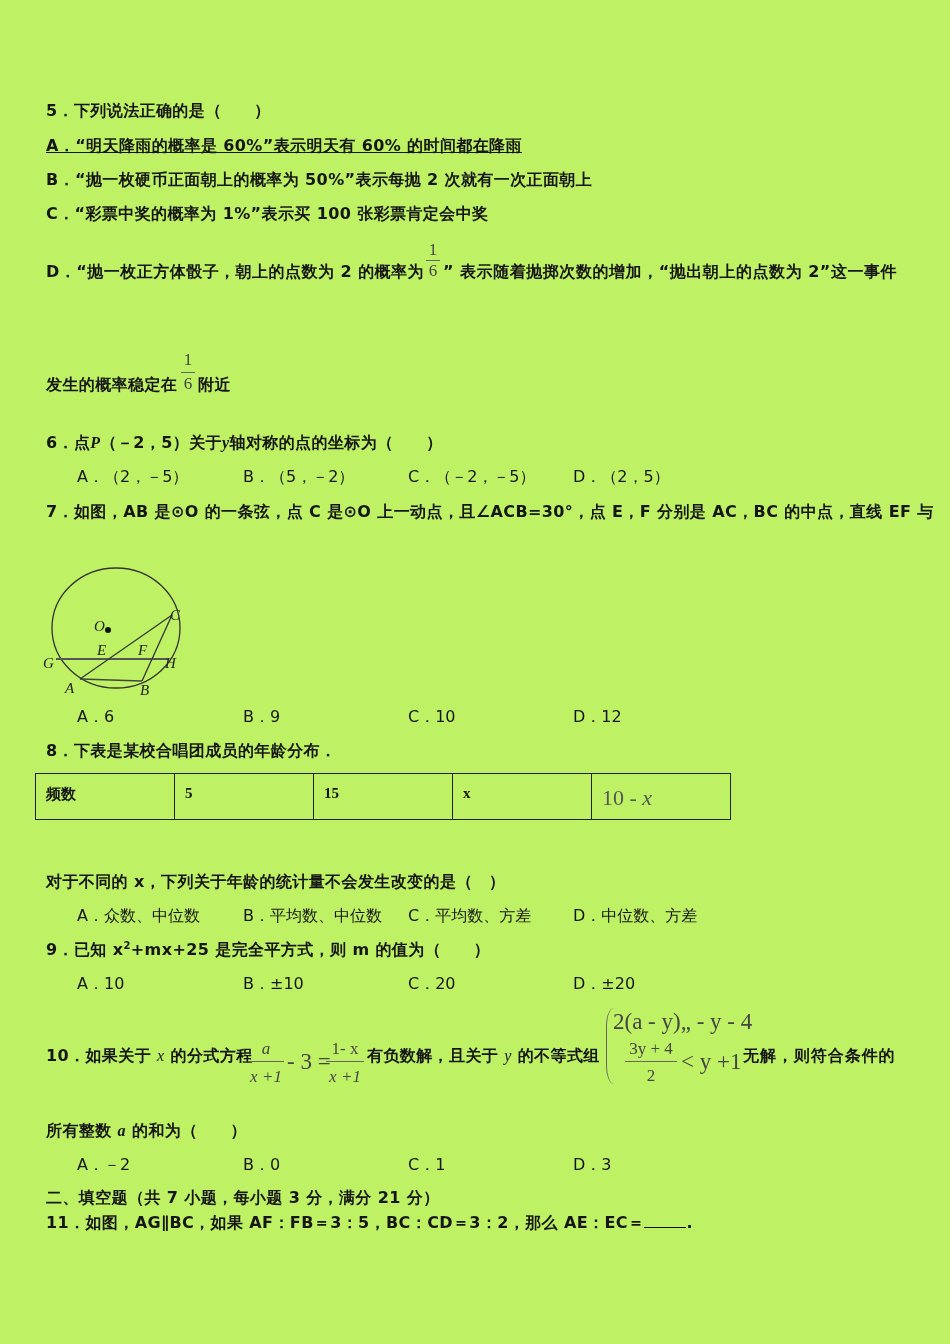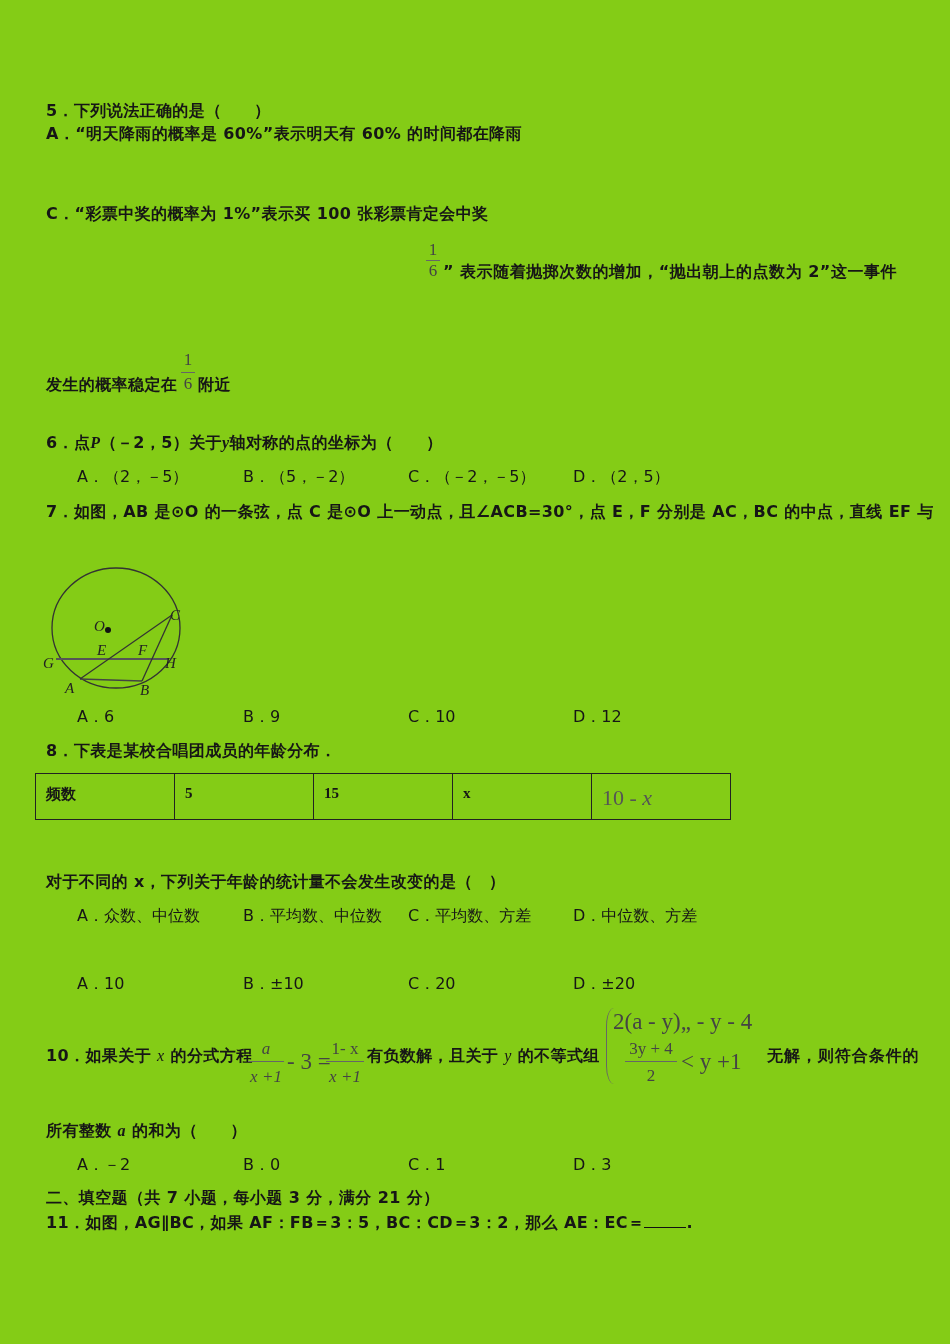--- a/index.html
+++ b/index.html
@@ -1,20 +1,20 @@
 <!DOCTYPE html>
 <html><head>
 <meta charset="utf-8">
 <style>
   html, body { margin: 0; padding: 0; background: #ffffff; }
   .page {
     position: relative;
     width: 950px;
     height: 1344px;
-    background: #84cc16;
+    background: #bef264;
     color: #161616;
     font-family: "DejaVu Sans", sans-serif;
     overflow: hidden;
   }
   .ln {
     position: absolute;
     font-size: 16px;
     font-weight: bold;
     line-height: 20px;
     white-space: nowrap;
@@ -86,23 +86,25 @@
   }
   .figure { position: absolute; left: 40px; top: 565px; }
   .figure text { font-family: "Liberation Serif", serif; font-style: italic; font-size: 15px; fill: #222; }
 </style>
 </head>
 <body>
 
 <div class="page">
 
   <div class="ln" style="left:46px; top:101px;">5．下列说法正确的是（　　）</div>
-  <div class="ln" style="left:46px; top:124px;">A．“明天降雨的概率是 60%”表示明天有 60% 的时间都在降雨</div>
+  <div class="ln" style="left:46px; top:136px;text-decoration:underline;">A．“明天降雨的概率是 60%”表示明天有 60% 的时间都在降雨</div>
+  <div class="ln" style="left:46px; top:170px;">B．“抛一枚硬币正面朝上的概率为 50%”表示每抛 2 次就有一次正面朝上</div>
   <div class="ln" style="left:46px; top:204px;">C．“彩票中奖的概率为 1%”表示买 100 张彩票肯定会中奖</div>
 
+  <div class="ln just" style="left:46px; top:262px; width:378px;">D．“抛一枚正方体骰子，朝上的点数为 2 的概率为</div>
   <div class="frac" style="left:426px; top:240px; width:14px; height:40px;">
     <span class="num" style="top:1px;">1</span>
     <span class="bar" style="top:20px;"></span>
     <span class="den" style="top:22px;">6</span>
   </div>
   <div class="ln just" style="left:443px; top:262px; width:454px;">” 表示随着抛掷次数的增加，“抛出朝上的点数为 2”这一事件</div>
 
   <div class="ln" style="left:46px; top:375px;">发生的概率稳定在</div>
   <div class="frac" style="left:181px; top:350px; width:14px; height:46px;">
     <span class="num" style="top:1px;">1</span>
@@ -162,20 +164,23 @@
     </table>
 
   <div class="ln" style="left:46px; top:872px;">对于不同的 x，下列关于年龄的统计量不会发生改变的是（　）</div>
   <div>
     <span class="opt" style="left:46px; top:906px;">A．众数、中位数</span>
     <span class="opt" style="left:212px; top:906px;">B．平均数、中位数</span>
     <span class="opt" style="left:377px; top:906px;">C．平均数、方差</span>
     <span class="opt" style="left:542px; top:906px;">D．中位数、方差</span>
   </div>
 
+  <div class="ln" style="left:46px; top:940px;">
+    <span>9．已知 x</span><sup>2</sup><span>+mx+25 是完全平方式，则 m 的值为（　　）</span>
+  </div>
   <div>
     <span class="opt" style="left:46px; top:974px;">A．10</span>
     <span class="opt" style="left:212px; top:974px;">B．±10</span>
     <span class="opt" style="left:377px; top:974px;">C．20</span>
     <span class="opt" style="left:542px; top:974px;">D．±20</span>
   </div>
 
   <div class="ln" style="left:46px; top:1046px;">
     <span>10．如果关于</span> <span class="it">x</span> <span>的分式方程</span>
   </div>
@@ -198,21 +203,21 @@
 
   <div class="brace" style="left:606px; top:1008px; height:76px;"></div>
   <div class="mathtxt" style="left:613px; top:1012px;">2(a - y)„ - y - 4</div>
   <div class="frac" style="left:625px; top:1040px; width:52px; height:48px;">
     <span class="num" style="top:0px;">3y + 4</span>
     <span class="bar" style="top:21px;"></span>
     <span class="den" style="top:27px;">2</span>
   </div>
   <div class="mathtxt" style="left:681px; top:1052px;">&lt; y +1</div>
 
-  <div class="ln just" style="left:743px; top:1046px; width:152px;margin-left:24px;">无解，则符合条件的</div>
+  <div class="ln just" style="left:743px; top:1046px; width:152px;">无解，则符合条件的</div>
 
   <div class="ln" style="left:46px; top:1121px;">
     <span>所有整数</span> <span class="itb">a</span> <span>的和为（　　）</span>
   </div>
   <div>
     <span class="opt" style="left:46px; top:1155px;">A．－2</span>
     <span class="opt" style="left:212px; top:1155px;">B．0</span>
     <span class="opt" style="left:377px; top:1155px;">C．1</span>
     <span class="opt" style="left:542px; top:1155px;">D．3</span>
   </div>

